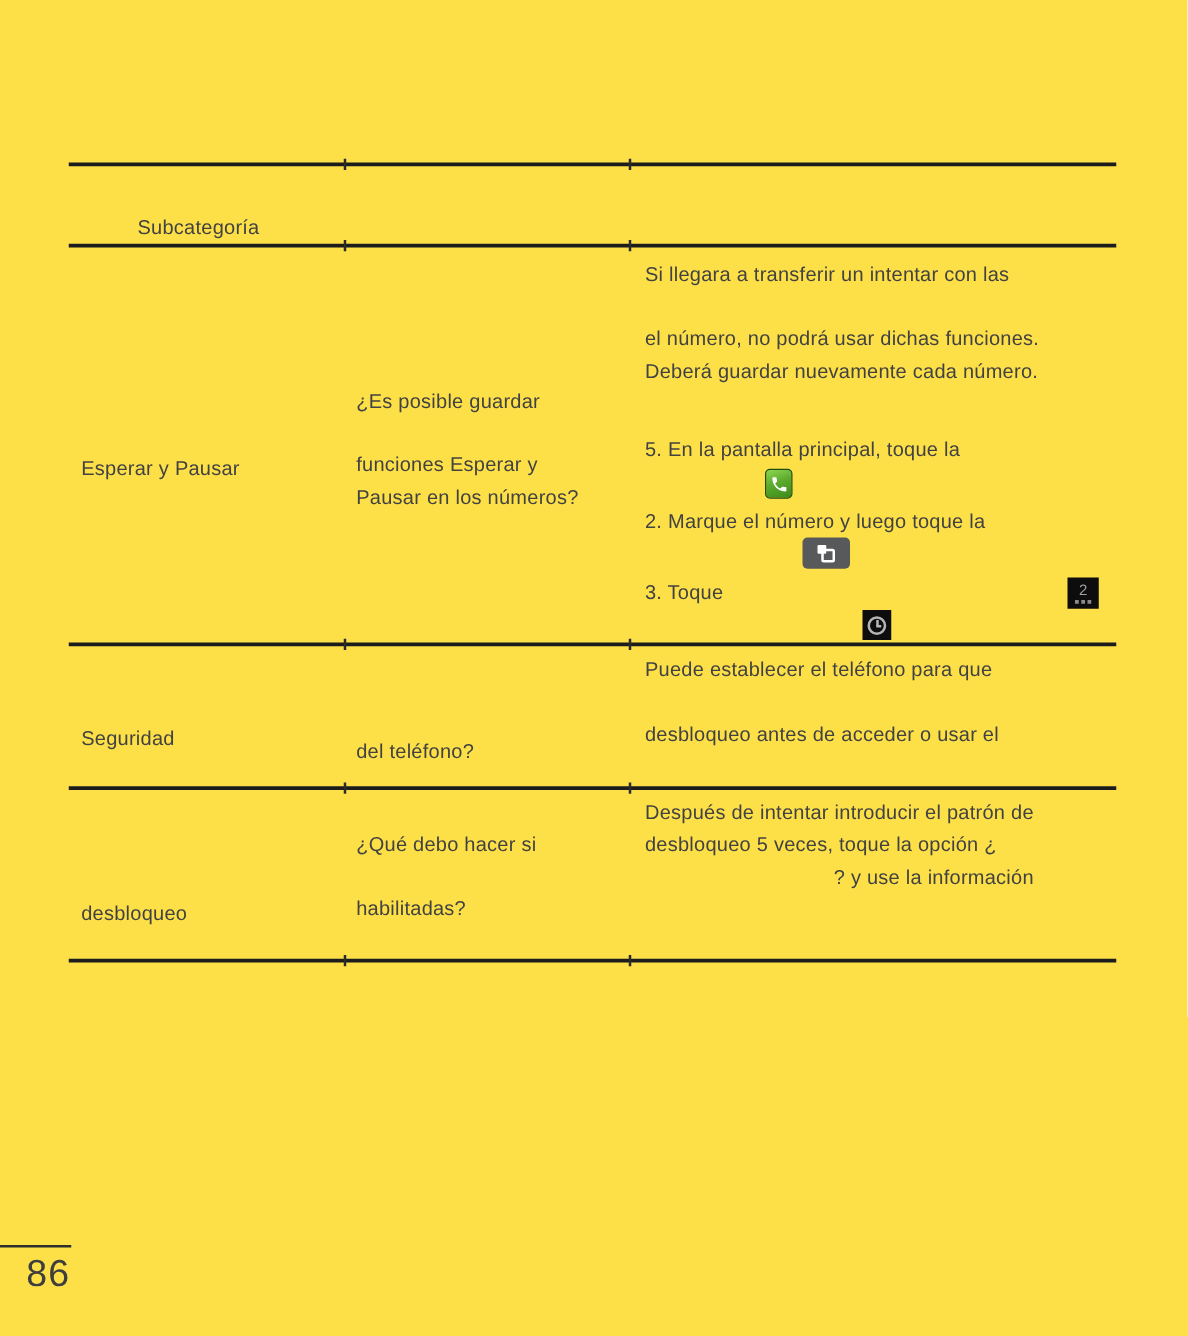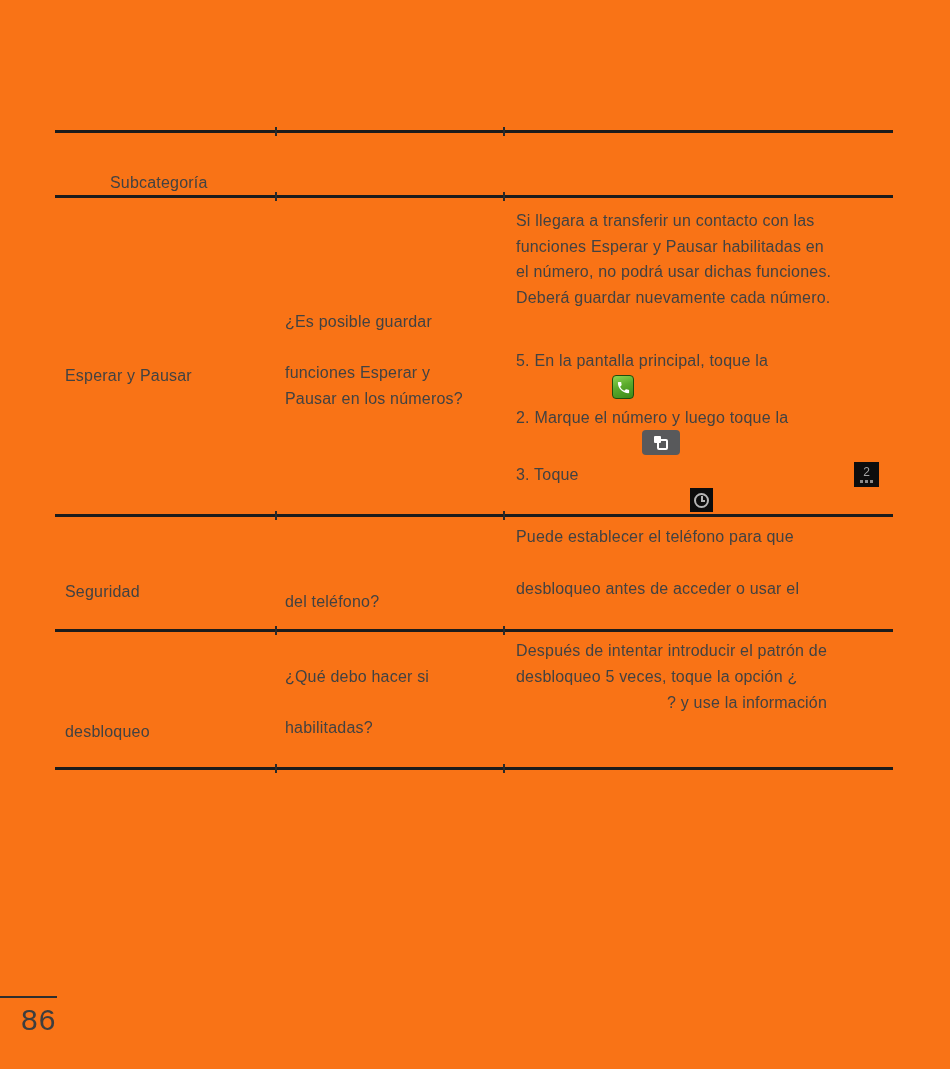--- a/index.html
+++ b/index.html
@@ -1,21 +1,21 @@
 <!DOCTYPE html>
 <html><head>
 <meta charset="utf-8">
 <style>
   * { margin: 0; padding: 0; box-sizing: border-box; }
   html, body { background: #ffffff; }
   .page {
     position: relative;
     width: 950px;
     height: 1069px;
-    background: #f97316;
+    background: #fde047;
     font-family: "Liberation Sans", "DejaVu Sans", sans-serif;
     font-weight: 300;
     color: #424242;
     overflow: hidden;
   }
   .t {
     position: absolute;
     font-size: 16px;
     line-height: 19px;
     white-space: nowrap;
@@ -134,22 +134,21 @@
   <div class="tick" style="left:503px;top:764px"></div>
 
   <div class="t" style="left:110px;top:173px">Subcategoría</div>
 
   <div class="t" style="left:65px;top:366px">Esperar y Pausar</div>
 
   <div class="t" style="left:285px;top:312px">¿Es posible guardar</div>
   <div class="t" style="left:285px;top:363px">funciones Esperar y</div>
   <div class="t" style="left:285px;top:389px">Pausar en los números?</div>
 
-  <div class="t" style="left:516px;top:211px">Si llegara a transferir un contacto con las</div>
-  <div class="t" style="left:516px;top:237px">funciones Esperar y Pausar habilitadas en</div>
+  <div class="t" style="left:516px;top:211px">Si llegara a transferir un intentar con las</div>
   <div class="t" style="left:516px;top:288px">Deberá guardar nuevamente cada número.</div>
   <div class="t" style="left:516px;top:262px">el número, no podrá usar dichas funciones.</div>
   <div class="t" style="left:516px;top:351px">5. En la pantalla principal, toque la</div>
 
   <div class="icon-phone" style="left:612px;top:375px">
     <svg viewBox="0 0 24 24">
       <path fill="#ffffff" d="M6.62 10.79c1.44 2.83 3.76 5.14 6.59 6.59l2.2-2.2c.27-.27.67-.36 1.02-.24 1.12.37 2.33.57 3.57.57.55 0 1 .45 1 1V20c0 .55-.45 1-1 1-9.39 0-17-7.61-17-17 0-.55.45-1 1-1h3.5c.55 0 1 .45 1 1 0 1.25.2 2.45.57 3.57.11.35.03.74-.25 1.02l-2.2 2.2z"></path>
     </svg>
   </div>
 

